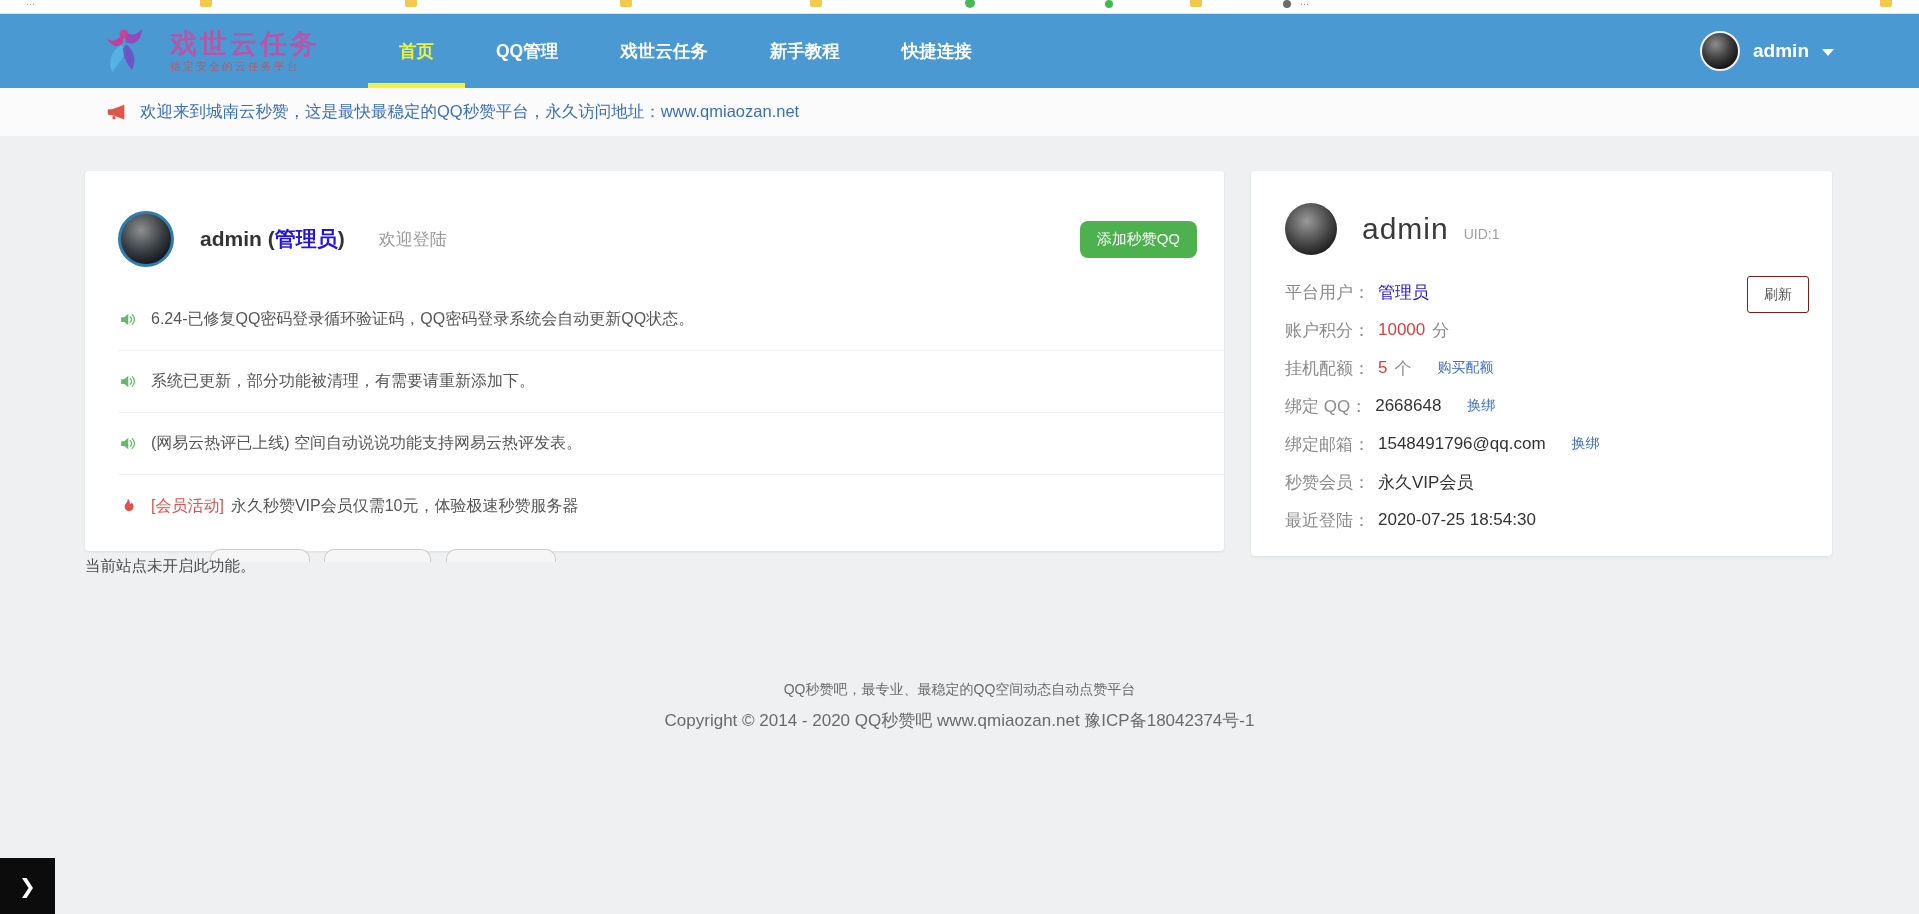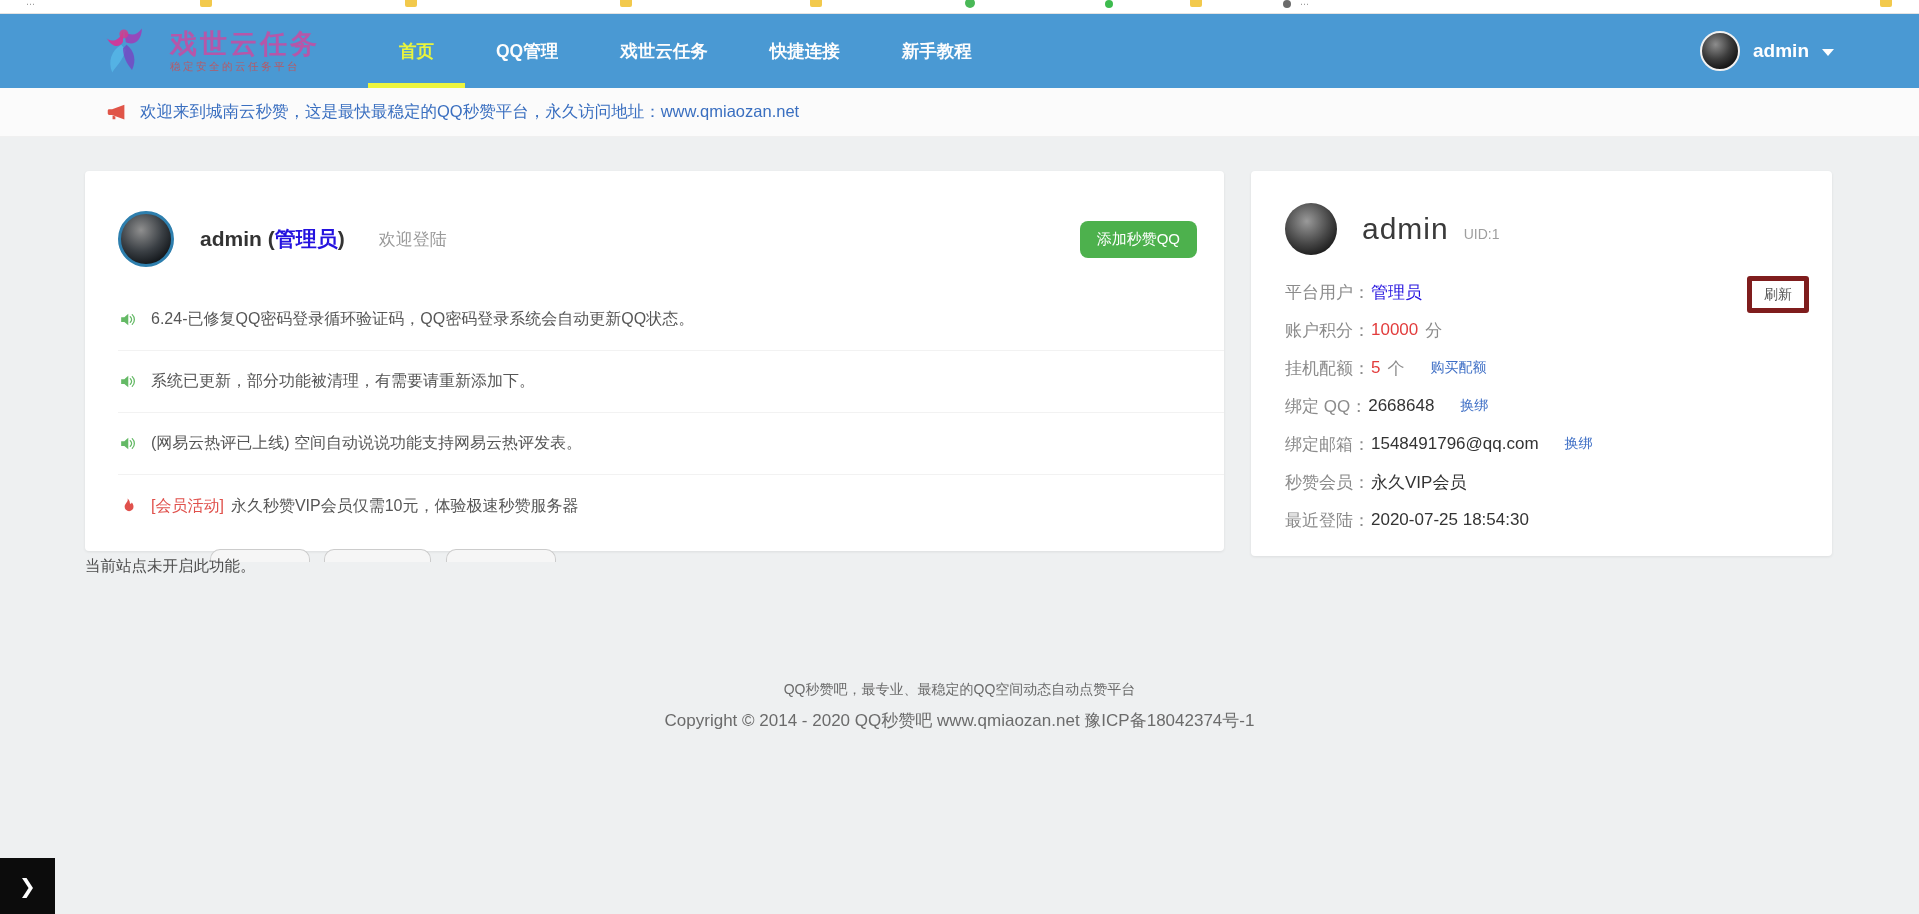--- a/index.html
+++ b/index.html
@@ -65,24 +65,24 @@
   .pill-3 { left:446px; width:110px; }
   .disabled-notice { position:absolute; left:85px; top:556px; font-size:15.5px; color:#4d4d4d; }
 
   
   .profile-card { position:absolute; left:1251px; top:171px; width:581px; height:385px; background:#ffffff; border-radius:4px; box-shadow:0 1px 3px rgba(0,0,0,0.08); }
   .pc-header { position:absolute; left:34px; top:32px; display:flex; align-items:center; }
   .pc-avatar { width:52px; height:52px; border-radius:50%; flex:none;
     background:radial-gradient(circle at 42% 35%, #9a9a9a 0%, #474747 50%, #161616 82%); }
   .pc-name { margin-left:25px; font-size:30px; color:#3a3a3a; letter-spacing:1px; }
   .pc-uid { margin-left:15px; font-size:14px; color:#9e9e9e; margin-top:10px; }
-  .refresh-btn { position:absolute; right:23px; top:105px; width:62px; height:37px; background:#ffffff; border:5px solid #7f1d1d; border-radius:3px; font-size:14px; color:#555555; cursor:pointer; font-family:inherit; }
+  .refresh-btn { position:absolute; right:23px; top:105px; width:62px; height:37px; background:#ffffff; border:1px solid #7f1d1d; border-radius:3px; font-size:14px; color:#555555; cursor:pointer; font-family:inherit; }
   .pc-rows { position:absolute; left:34px; top:102px; right:34px; }
   .pc-row { height:38px; display:flex; align-items:center; font-size:17px; }
-  .pc-label { color:#8b8b8b; margin-right:1px; white-space:pre; }
+  .pc-label { color:#8b8b8b; margin-right:8px; white-space:pre; }
   .pc-value { color:#333333; }
   .pc-value.blue { color:#2412df; cursor:pointer; }
   .pc-value.red { color:#e23c3c; }
   .pc-unit { color:#8b8b8b; margin-left:7px; }
   .pc-link { color:#3d6ec5; font-size:14px; margin-left:26px; cursor:pointer; }
 
   
   .footer { position:absolute; left:0; top:681px; width:1919px; text-align:center; color:#6b6b6b; }
   .footer-line1 { font-size:14px; margin-bottom:10px; }
   .footer-line2 { font-size:17px; }
@@ -130,24 +130,24 @@
         <span>首页</span>
         <span class="tab-underline"></span>
       </div>
       <div class="nav-item">
           <span>QQ管理</span>
         </div>
       <div class="nav-item">
           <span>戏世云任务</span>
         </div>
       <div class="nav-item">
+          <span>新手教程</span>
+        </div>
+      <div class="nav-item">
           <span>快捷连接</span>
-        </div>
-      <div class="nav-item">
-          <span>新手教程</span>
         </div>
     </div>
 
     <div class="nav-user">
       <span class="nav-avatar"></span>
       <span class="nav-username">admin</span>
       <span class="caret-down"></span>
     </div>
   </div>
 

